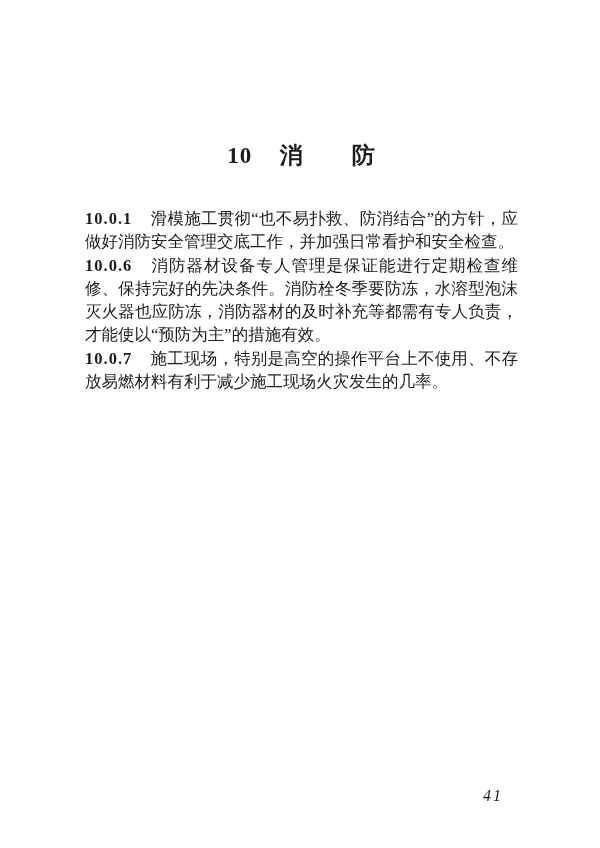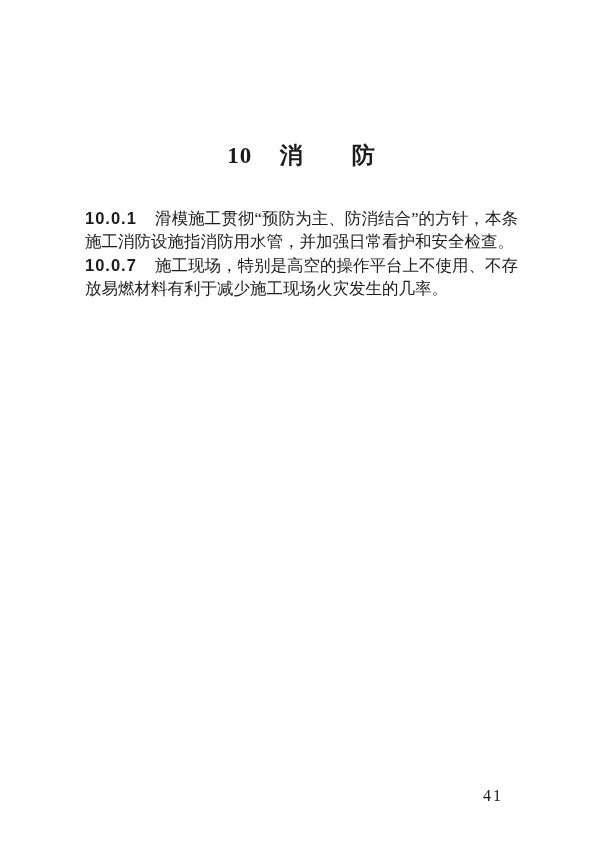--- a/index.html
+++ b/index.html
@@ -37,45 +37,47 @@
   }
   .clause {
     margin: 0;
     font-size: 16.5px;
     line-height: 23.3px;
     text-align: justify;
     text-justify: inter-ideograph;
   }
   .clause .clause-id {
     font-weight: bold;
-    font-family: Liberation Sans, sans-serif;
+    font-family: Liberation Serif, serif;
     margin-right: 1.1em;
     letter-spacing: 1px;
   }
   .page-number {
     position: absolute;
     right: 97px;
     bottom: 43px;
     font-size: 16px;
+    font-style: italic;
     letter-spacing: 2px;
   }
 </style>
 </head>
 <body>
 
 <div class="page">
   <div class="content">
 
     <h1 class="chapter-heading"><span class="chapter-number">10</span><span>消　　防</span></h1>
 
-    <p class="clause"><span class="clause-id">10.0.1</span><span>滑模施工贯彻“预防为主、防消结合”的方针，本条施工消防设施指消防用水管，并加强日常看护和安全检查。</span></p>
+    <p class="clause"><span class="clause-id">10.0.1</span><span>滑模施工贯彻“也不易扑救、防消结合”的方针，应做好消防安全管理交底工作，并加强日常看护和安全检查。</span></p>
 
 
 
 
 
+    <p class="clause"><span class="clause-id">10.0.6</span><span>消防器材设备专人管理是保证能进行定期检查维修、保持完好的先决条件。消防栓冬季要防冻，水溶型泡沫灭火器也应防冻，消防器材的及时补充等都需有专人负责，才能使以“预防为主”的措施有效。</span></p>
 
     <p class="clause"><span class="clause-id">10.0.7</span><span>施工现场，特别是高空的操作平台上不使用、不存放易燃材料有利于减少施工现场火灾发生的几率。</span></p>
 
   </div>
 
   <div class="page-number">41</div>
 </div>
 
 </body></html>

